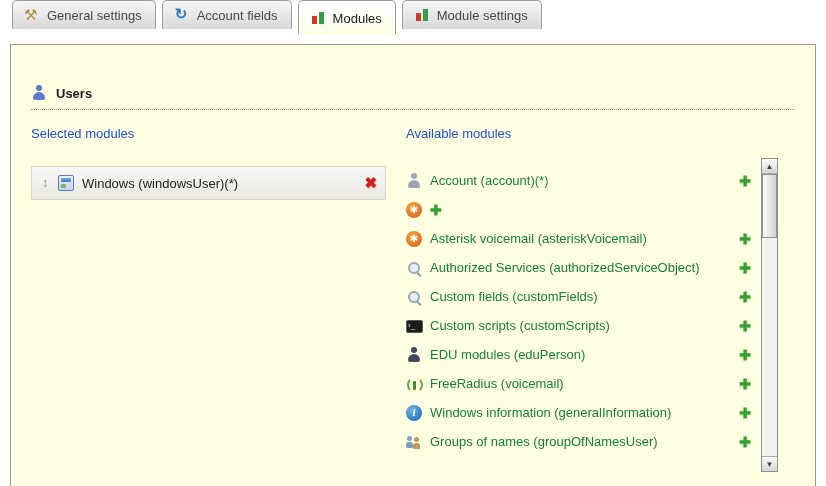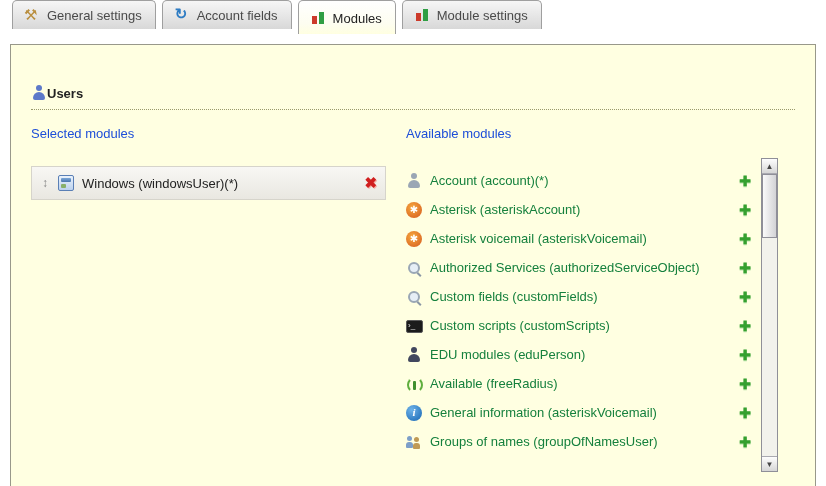--- a/index.html
+++ b/index.html
@@ -50,21 +50,21 @@
     border: 1px solid #98988a;
     border-bottom: none;
     padding: 0 20px 14px 20px;
     display: flex; flex-direction: column;
     z-index: 1;
   }
   .section-header {
     margin-top: 40px;
     padding-bottom: 8px;
     border-bottom: 1px dotted #99996b;
-    display: flex; align-items: center; 
+    display: flex; align-items: center; gap: 9px;
     font-weight: bold;
   }
   .columns { display: flex; margin-top: 16px; flex: 1; min-height: 0; }
   .col-left  { width: 355px; margin-right: 20px; }
   .col-right { flex: 1; position: relative; padding-right: 44px; }
   .col-heading { color: #1d4ed8; margin: 0 0 25px 0; }
 
   
   .sel-list { margin-top: 2px; }
   .sel-row {
@@ -227,21 +227,20 @@
       <div class="avail-list">
 
           <div class="avail-row">
             <span class="mod-icon ic-account-icon"></span>
             <span class="avail-label">Account (account)(*)</span>
             <span class="add-btn">✚</span>
           </div>
 
           <div class="avail-row">
             <span class="mod-icon ic-asterisk-icon"></span>
-            <span class="avail-label">Asterisk (asteriskAccount)</span>
             <span class="add-btn">✚</span>
           </div>
 
           <div class="avail-row">
             <span class="mod-icon ic-asterisk-voicemail-icon"></span>
             <span class="avail-label">Asterisk voicemail (asteriskVoicemail)</span>
             <span class="add-btn">✚</span>
           </div>
 
           <div class="avail-row">
@@ -263,27 +262,27 @@
           </div>
 
           <div class="avail-row">
             <span class="mod-icon ic-edu-person-icon"></span>
             <span class="avail-label">EDU modules (eduPerson)</span>
             <span class="add-btn">✚</span>
           </div>
 
           <div class="avail-row">
             <span class="mod-icon ic-antenna-icon"></span>
-            <span class="avail-label">Available (freeRadius)</span>
+            <span class="avail-label">FreeRadius (voicemail)</span>
             <span class="add-btn">✚</span>
           </div>
 
           <div class="avail-row">
             <span class="mod-icon ic-info-icon"></span>
-            <span class="avail-label">General information (asteriskVoicemail)</span>
+            <span class="avail-label">Windows information (generalInformation)</span>
             <span class="add-btn">✚</span>
           </div>
 
           <div class="avail-row">
             <span class="mod-icon ic-groups-icon"></span>
             <span class="avail-label">Groups of names (groupOfNamesUser)</span>
             <span class="add-btn">✚</span>
           </div>
         </div>
 

